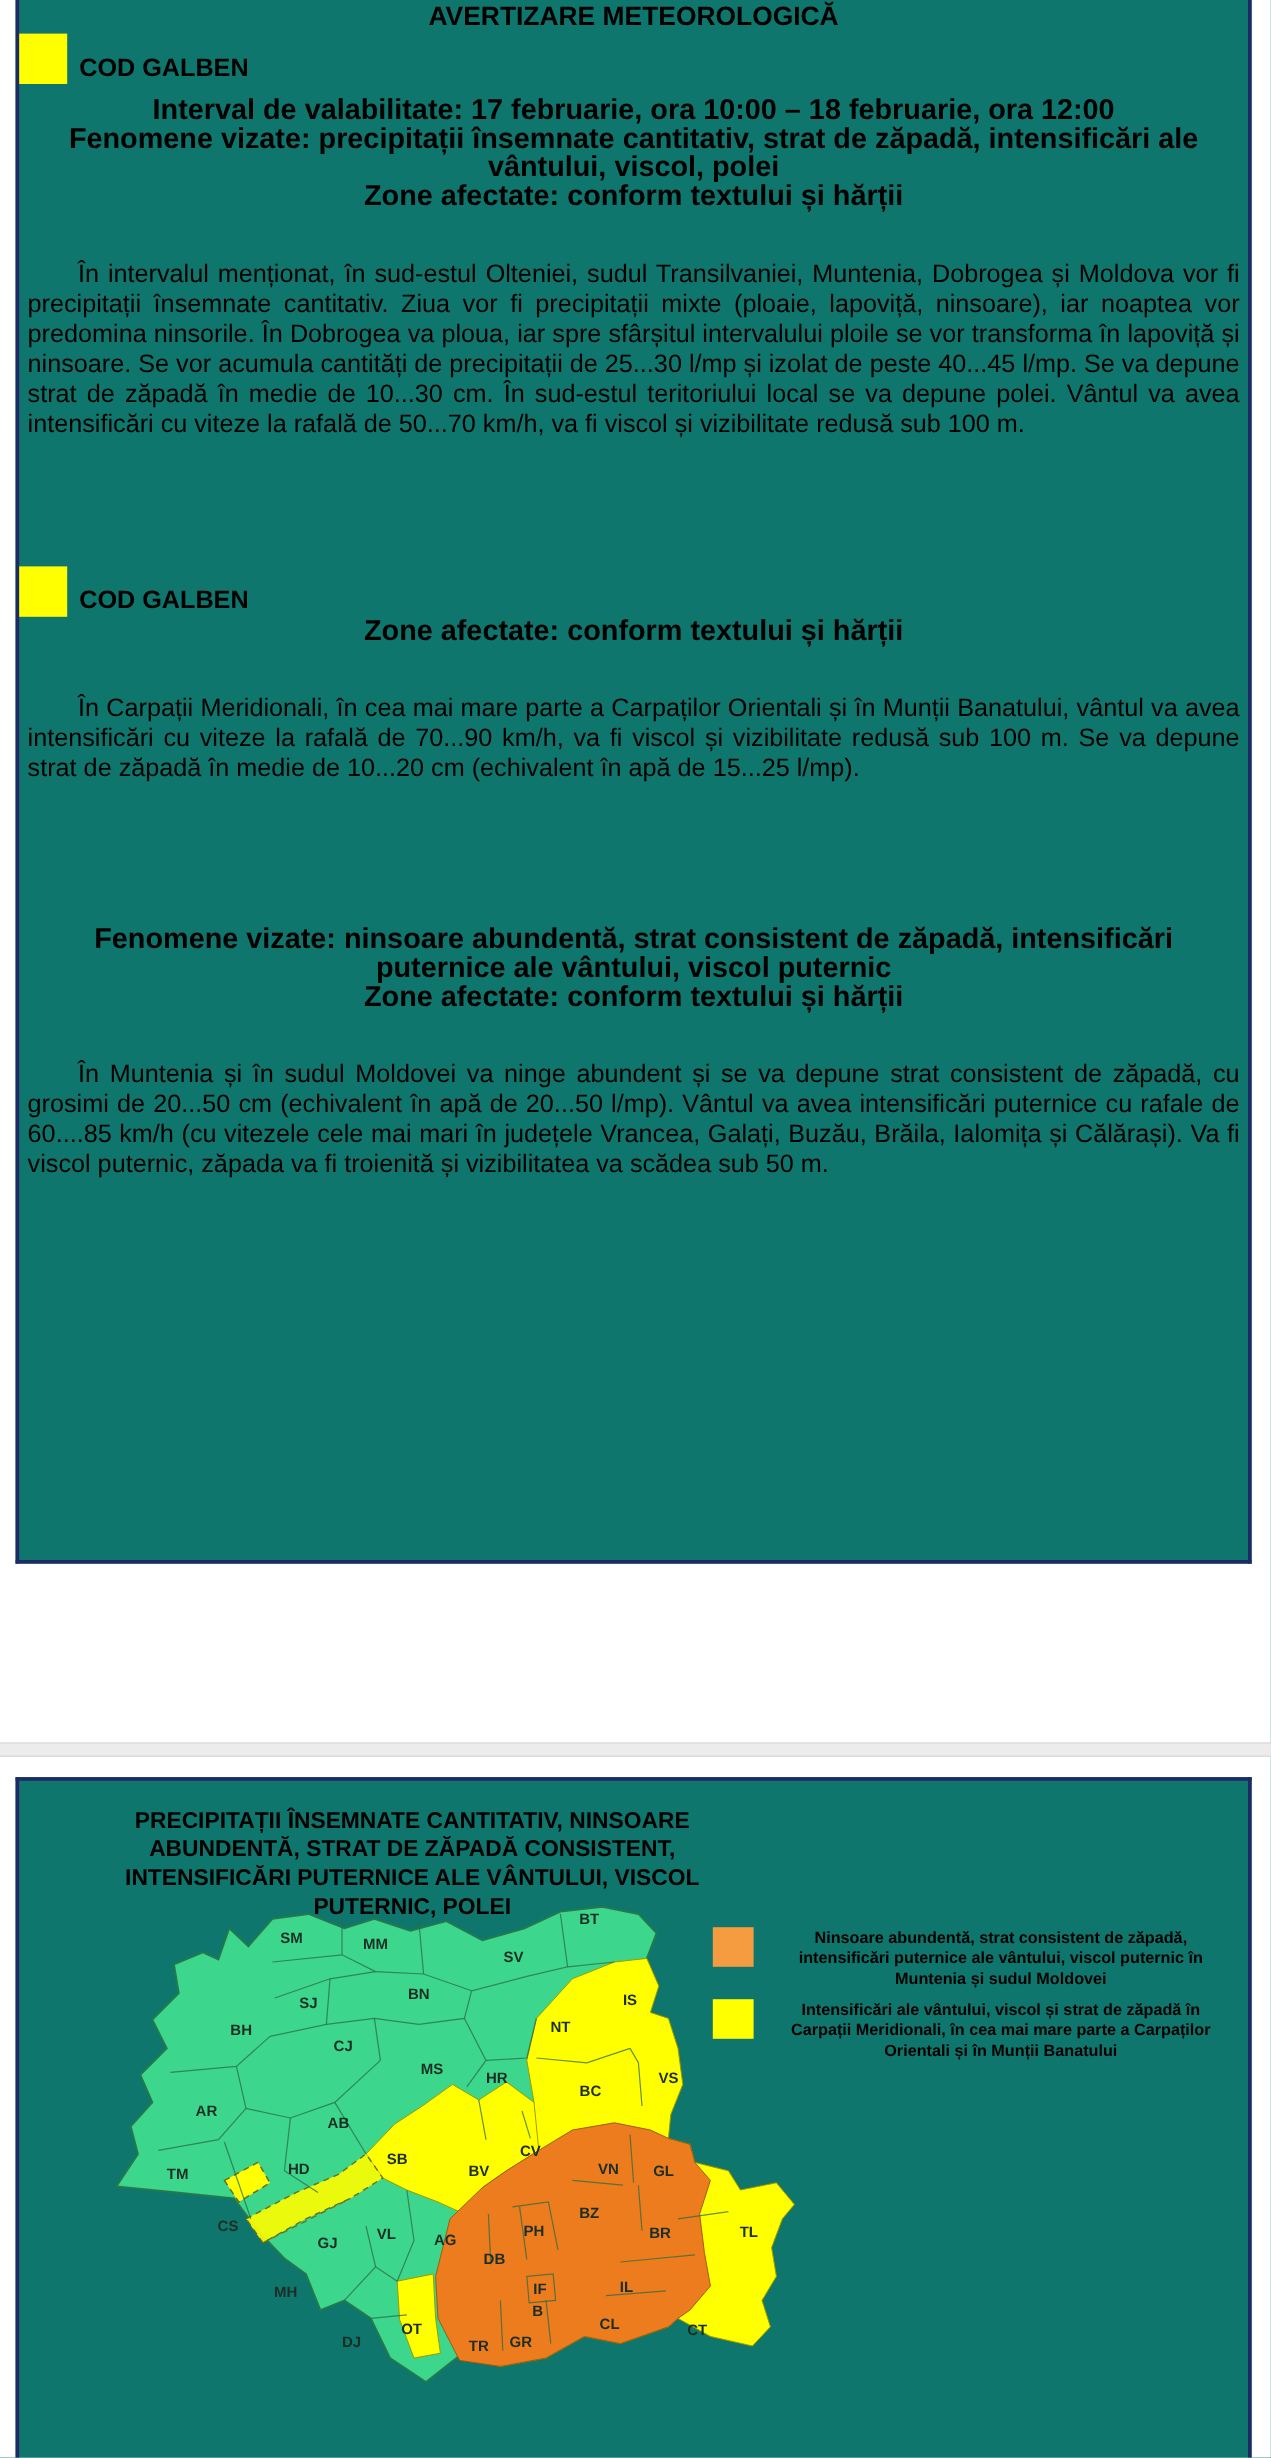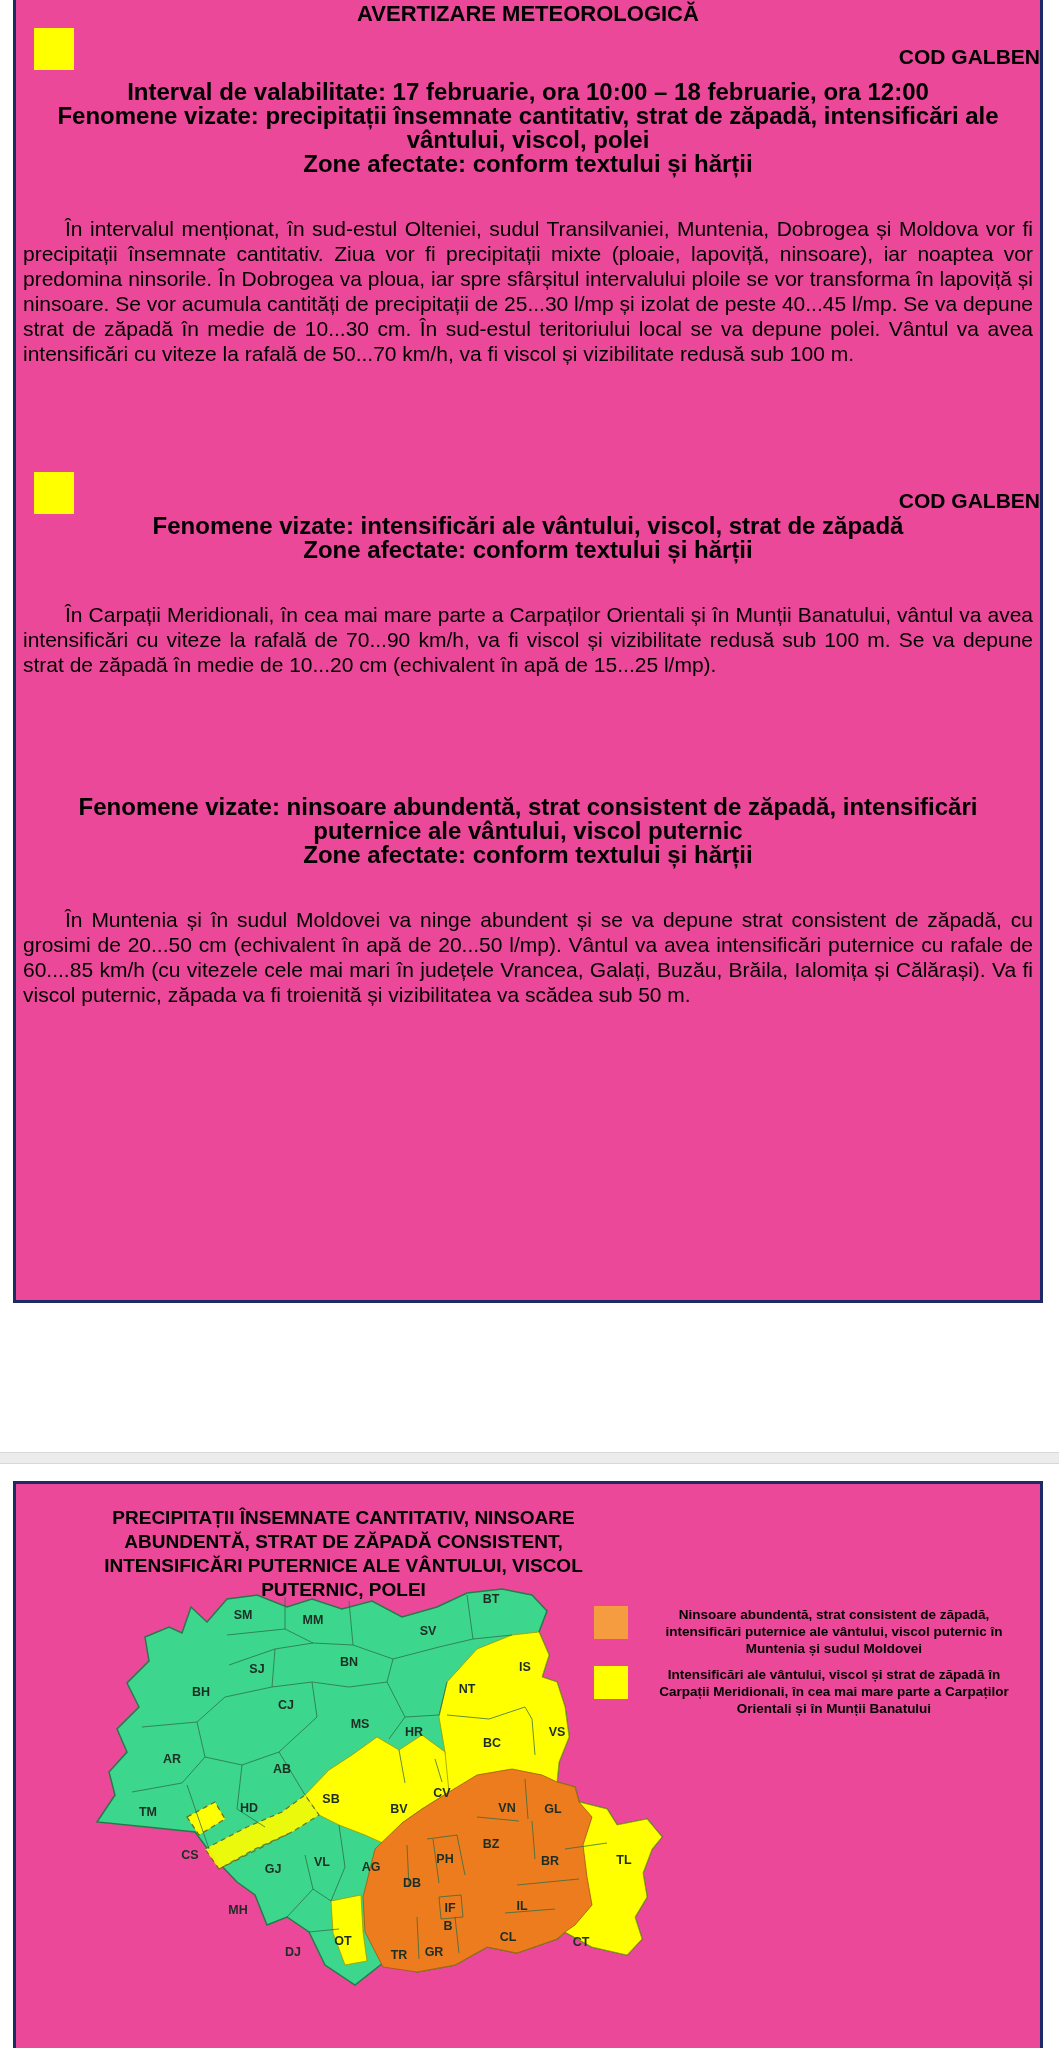--- a/index.html
+++ b/index.html
@@ -2,28 +2,28 @@
 <html><head>
 <meta charset="utf-8">
 <style>
   html,body{margin:0;padding:0;}
   body{
     width:1059px;height:2048px;position:relative;background:#ffffff;
     font-family:"Liberation Sans","DejaVu Sans",sans-serif;color:#000;
     overflow:hidden;
   }
   .warn-box{
-    position:absolute;left:13px;width:1024px;background:#ec4899;
+    position:absolute;left:13px;width:1024px;background:#0f766e;
     border:3px solid #1e2a66;
   }
   #page1-box{top:0;height:1300px;border-top:none;}
   #page2-box{top:1481px;height:567px;border-bottom:none;}
   .top-line{position:absolute;left:256px;top:0;width:316px;height:3px;background:#000;}
   .doc-title{text-align:center;font-weight:bold;font-size:22px;line-height:24px;margin-top:2px;}
-  .code-row{display:flex;justify-content:space-between;align-items:flex-end;gap:10px;height:42px;padding-left:18px;}
+  .code-row{display:flex;justify-content:flex-start;align-items:flex-end;gap:10px;height:42px;}
   .code-sq{width:40px;height:42px;background:#ffff00;}
   .code-label{font-weight:bold;font-size:21px;line-height:26px;}
   .hdr{max-width:960px;margin:0 auto;text-align:center;font-weight:bold;font-size:24px;line-height:24px;}
   .hdr.first{margin-top:10px;}
   .body-par{font-size:21px;line-height:25px;text-align:justify;text-indent:42px;padding:0 7px;margin-top:40px;}
   #section-1{margin-top:2px;}
   #section-2{margin-top:106px;}
   #section-3{margin-top:118px;}
   .page-gap{position:absolute;left:0;top:1452px;width:1059px;height:10px;background:#ececec;
     border-top:1px solid #d8d8d8;border-bottom:1px solid #d8d8d8;}
@@ -56,21 +56,20 @@
     <div class="hdr">Fenomene vizate: precipitații însemnate cantitativ, strat de zăpadă, intensificări ale vântului, viscol, polei</div>
     <div class="hdr">Zone afectate: conform textului și hărții</div>
     <div class="body-par">În intervalul menționat, în sud-estul Olteniei, sudul Transilvaniei, Muntenia, Dobrogea și Moldova vor fi precipitații însemnate cantitativ. Ziua vor fi precipitații mixte (ploaie, lapoviță, ninsoare), iar noaptea vor predomina ninsorile. În Dobrogea va ploua, iar spre sfârșitul intervalului ploile se vor transforma în lapoviță și ninsoare. Se vor acumula cantități de precipitații de 25...30 l/mp și izolat de peste 40...45 l/mp. Se va depune strat de zăpadă în medie de 10...30 cm. În sud-estul teritoriului local se va depune polei. Vântul va avea intensificări cu viteze la rafală de 50...70 km/h, va fi viscol și vizibilitate redusă sub 100 m.</div>
   </div>
 
   <div id="section-2">
     <div class="code-row">
       <div class="code-sq" style="background: rgb(255, 255, 0);"></div>
       <div class="code-label">COD GALBEN</div>
     </div>
-    <div class="hdr">Fenomene vizate: intensificări ale vântului, viscol, strat de zăpadă</div>
     <div class="hdr">Zone afectate: conform textului și hărții</div>
     <div class="body-par">În Carpații Meridionali, în cea mai mare parte a Carpaților Orientali și în Munții Banatului, vântul va avea intensificări cu viteze la rafală de 70...90 km/h, va fi viscol și vizibilitate redusă sub 100 m. Se va depune strat de zăpadă în medie de 10...20 cm (echivalent în apă de 15...25 l/mp).</div>
   </div>
 
   <div id="section-3">
     <div class="hdr">Fenomene vizate: ninsoare abundentă, strat consistent de zăpadă, intensificări puternice ale vântului, viscol puternic</div>
     <div class="hdr">Zone afectate: conform textului și hărții</div>
     <div class="body-par">În Muntenia și în sudul Moldovei va ninge abundent și se va depune strat consistent de zăpadă, cu grosimi de 20...50 cm (echivalent în apă de 20...50 l/mp). Vântul va avea intensificări puternice cu rafale de 60....85 km/h (cu vitezele cele mai mari în județele Vrancea, Galați, Buzău, Brăila, Ialomița și Călărași). Va fi viscol puternic, zăpada va fi troienită și vizibilitatea va scădea sub 50 m.</div>
   </div>
 </div>

